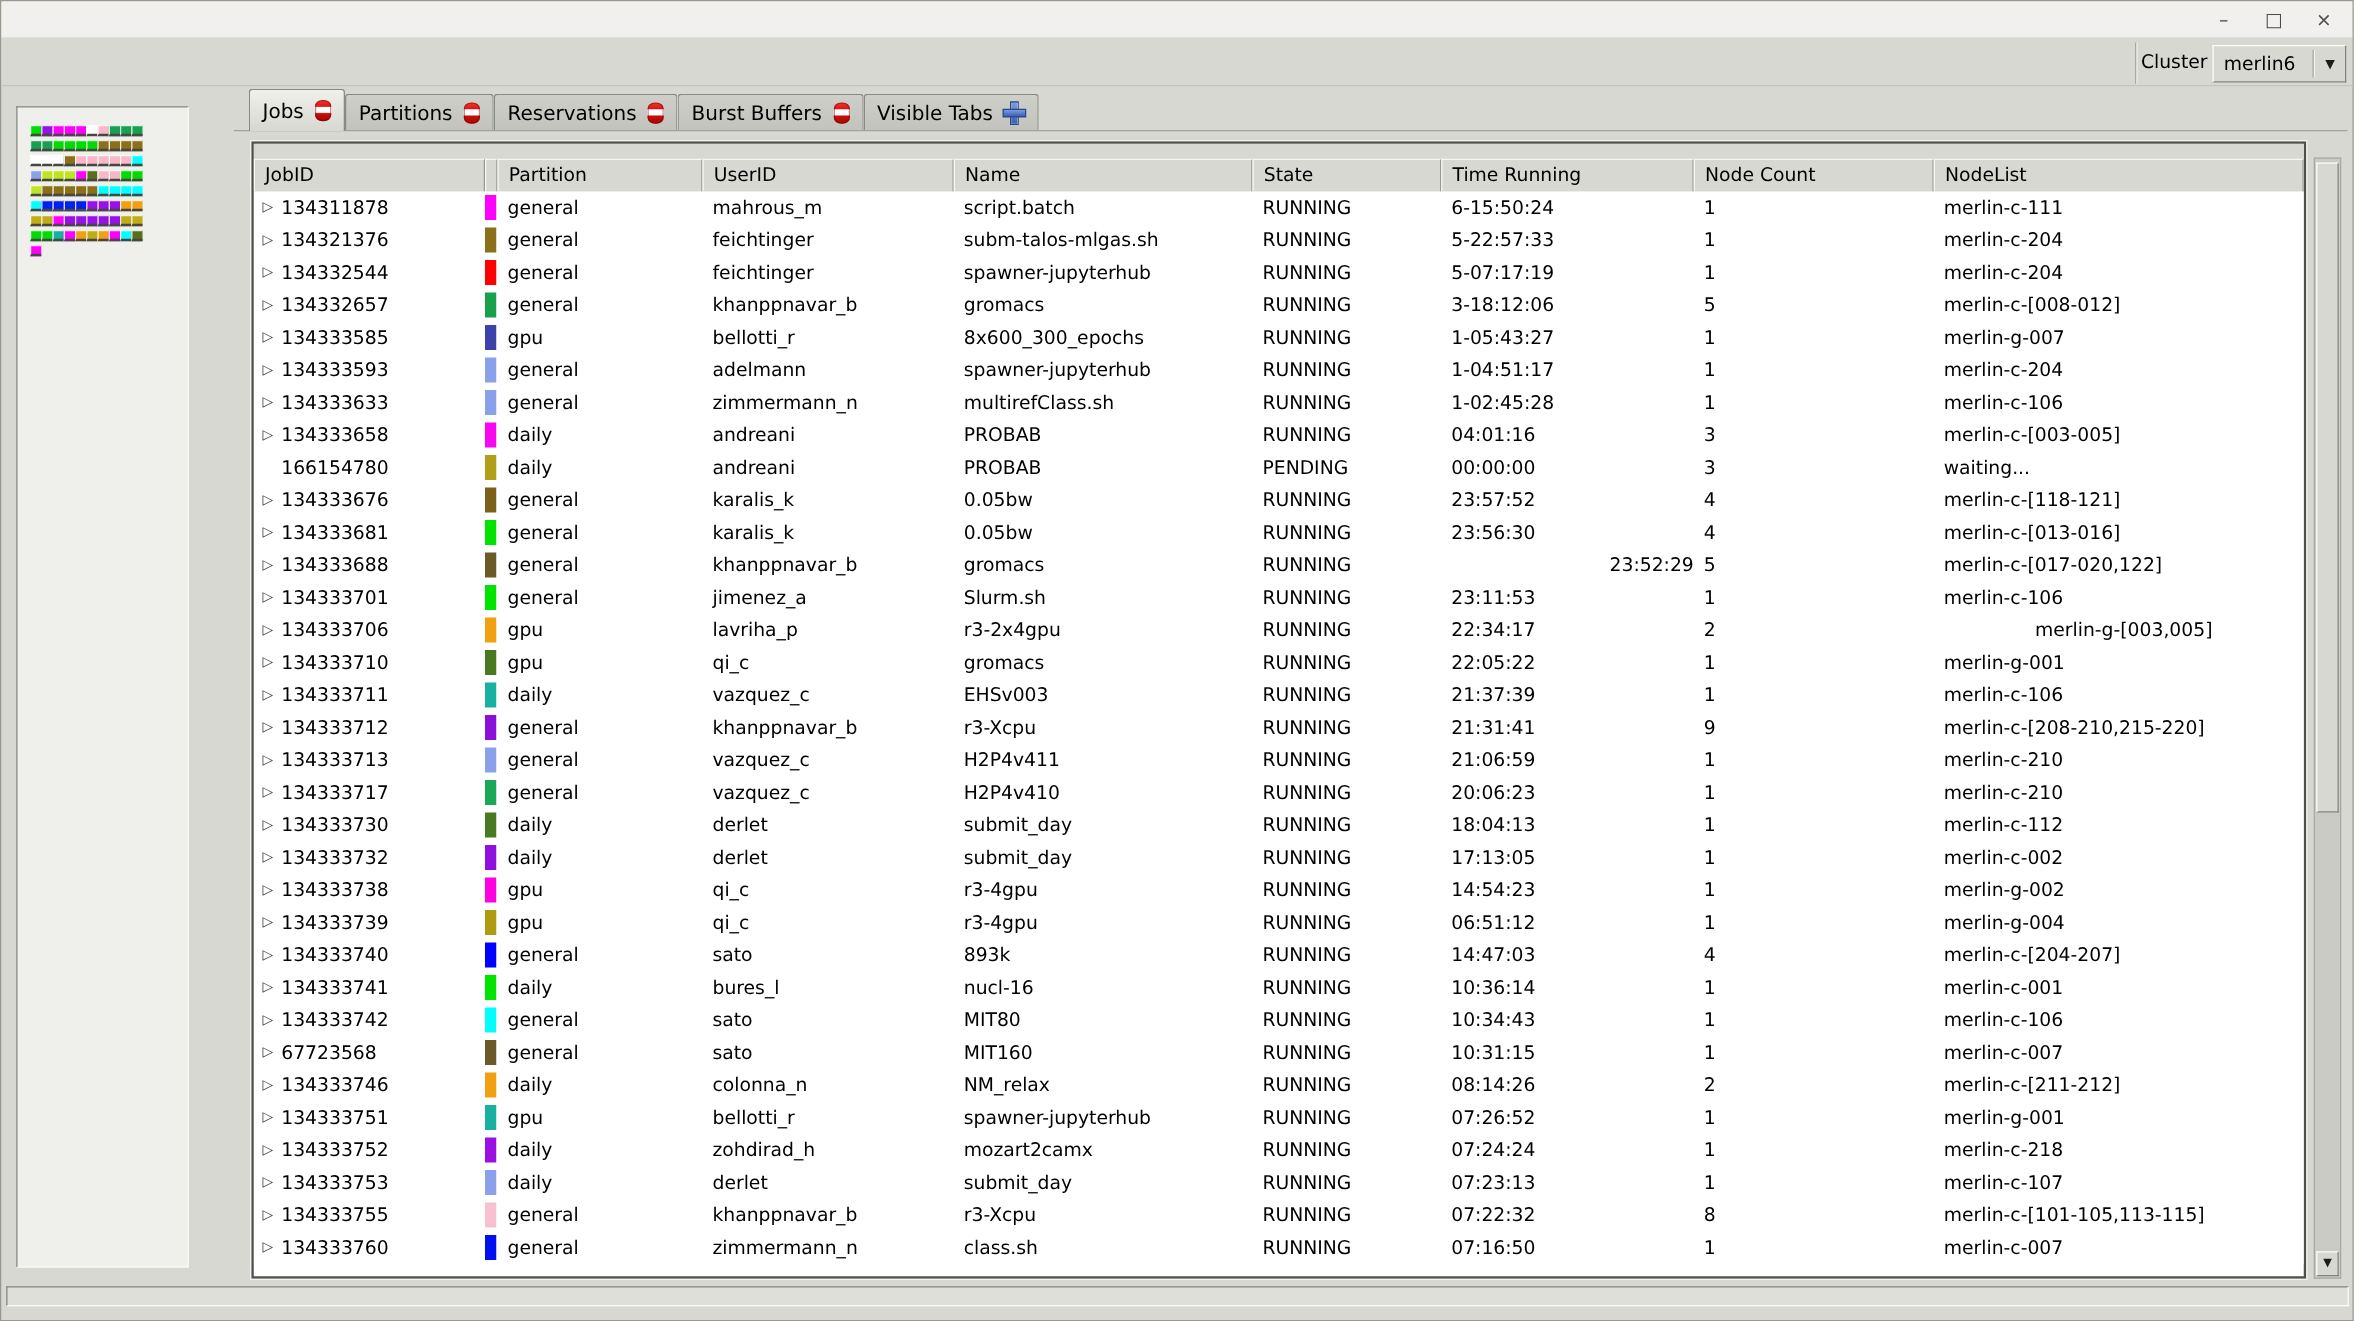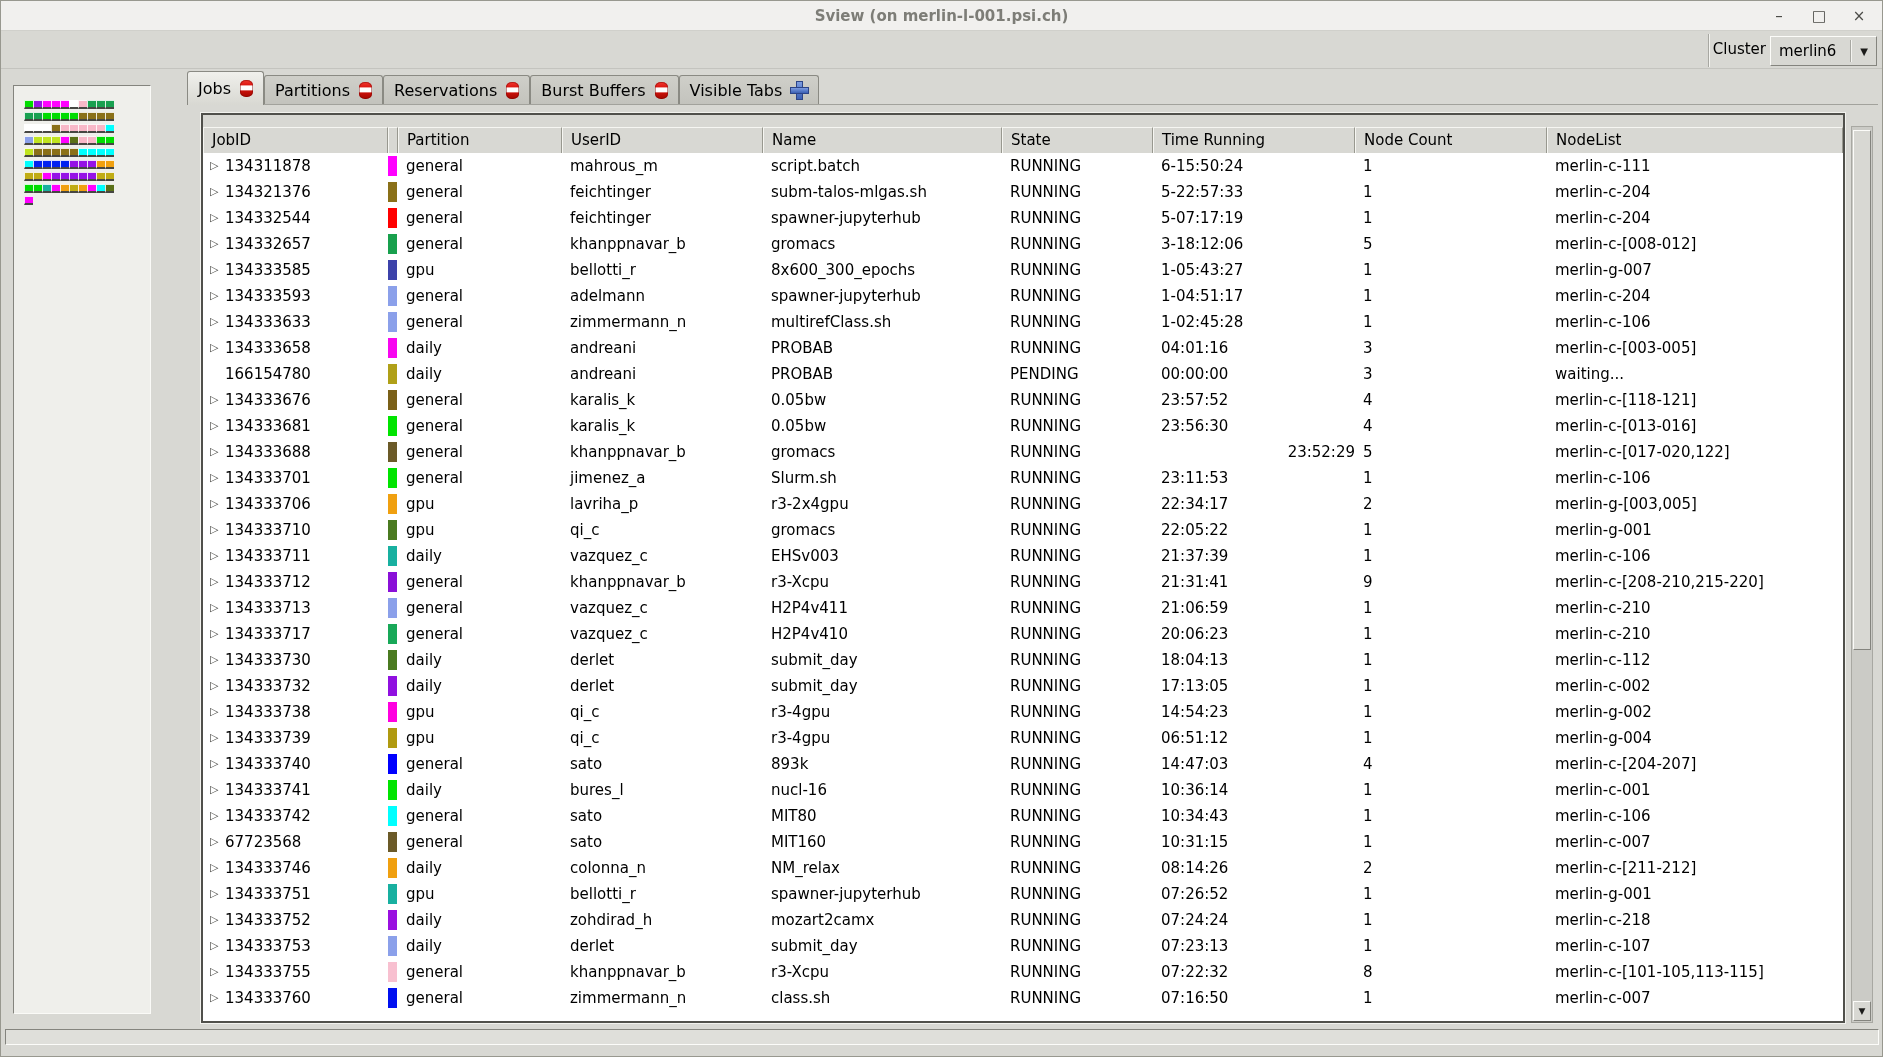--- a/index.html
+++ b/index.html
@@ -24,21 +24,21 @@
     border-top:1px solid #fcfcf9;border-left:1px solid #fcfcf9;border-right:1px solid #84847e;border-bottom:1px solid #84847e;
     display:flex;align-items:center;}
   .combo-value{flex:1;padding-left:8px;font-size:15px;}
   .combo-sep{width:2px;height:22px;border-left:1px solid #a8a8a2;border-right:1px solid #f4f4f0;}
   .combo-arrow{width:24px;text-align:center;font-size:10px;color:#1c1c1a;}
   
   .tabbar{position:absolute;left:186px;top:70px;height:34px;right:4px;display:flex;align-items:flex-end;border-bottom:1px solid #a2a29c;}
   .tab{display:flex;align-items:center;gap:9px;padding:0 10px;height:29px;margin-right:0;
     background:linear-gradient(#cfcfc9,#c3c3bd);border:1px solid #8a8a83;border-bottom:none;
     border-radius:3px 3px 0 0;font-size:16px;position:relative;}
-  .tab.active{height:34px;background:linear-gradient(#f0f0ec,#d8d8d2);margin-bottom:-1px;z-index:2;}
+  .tab.active{height:34px;background:linear-gradient(#f0f0ec,#d8d8d2);margin-bottom:-1px;z-index:2;margin-left:12px;}
   .icon-remove{width:13px;height:17px;border-radius:6px/5px;
     background:linear-gradient(180deg,#f23830 0%,#dc1812 30%,#ffffff 34%,#ffffff 58%,#c81009 64%,#a30800 100%);
     box-shadow:inset 0 0 0 1px rgba(120,0,0,.45);}
   .icon-plus{position:relative;width:17px;height:17px;}
   .icon-plus::before,.icon-plus::after{content:"";position:absolute;background:linear-gradient(#7c9ce0,#3c60b4);box-shadow:0 0 0 1px #2c4488;}
   .icon-plus::before{left:6px;top:0;width:5px;height:17px;}
   .icon-plus::after{left:0;top:6px;width:17px;height:5px;}
   
   .left-panel{position:absolute;left:12px;top:84px;width:138px;height:929px;background:#efefeb;
     border-top:1px solid #84847e;border-left:1px solid #84847e;border-right:1px solid #fafaf7;border-bottom:1px solid #fafaf7;
@@ -70,21 +70,20 @@
   
   .statusbar{position:absolute;left:4px;top:1028px;width:1874px;height:16px;background:#dfdfda;
     border-top:1px solid #84847e;border-left:1px solid #84847e;border-right:1px solid #fcfcf9;border-bottom:1px solid #fcfcf9;}
 </style>
 </head>
 <body>
 
 <div class="window">
 
   <div class="titlebar">
-    <span class="title">Sview (on merlin-l-001.psi.ch)</span>
     <span class="winbtns">
       <span class="winbtn">–</span>
       <span class="winbtn">□</span>
       <span class="winbtn">×</span>
     </span>
   </div>
 
   <div class="menubar">
     <div class="menubar-sep"></div>
     <span class="cluster-label">Cluster</span>
@@ -318,21 +317,21 @@
           <div class="td jobid" style="width: 185px;"><span class="expander">▷</span>134333706</div>
           <div class="td chipcell" style="width: 10px;">
             <span class="chip" style="background: rgb(240, 160, 16);"></span>
           </div>
           <div class="td" style="width: 164px;">gpu</div>
           <div class="td" style="width: 201px;">lavriha_p</div>
           <div class="td" style="width: 239px;">r3-2x4gpu</div>
           <div class="td" style="width: 151px;">RUNNING</div>
           <div class="td" style="width: 202px;">22:34:17</div>
           <div class="td" style="width: 192px;">2</div>
-          <div class="td" style="width: 296px;">merlin-g-[003,005]</div>
+          <div class="td" style="width: 296px; text-align: center;">merlin-g-[003,005]</div>
         </div>
         <div class="trow">
           <div class="td jobid" style="width: 185px;"><span class="expander">▷</span>134333710</div>
           <div class="td chipcell" style="width: 10px;">
             <span class="chip" style="background: rgb(74, 122, 32);"></span>
           </div>
           <div class="td" style="width: 164px;">gpu</div>
           <div class="td" style="width: 201px;">qi_c</div>
           <div class="td" style="width: 239px;">gromacs</div>
           <div class="td" style="width: 151px;">RUNNING</div>

